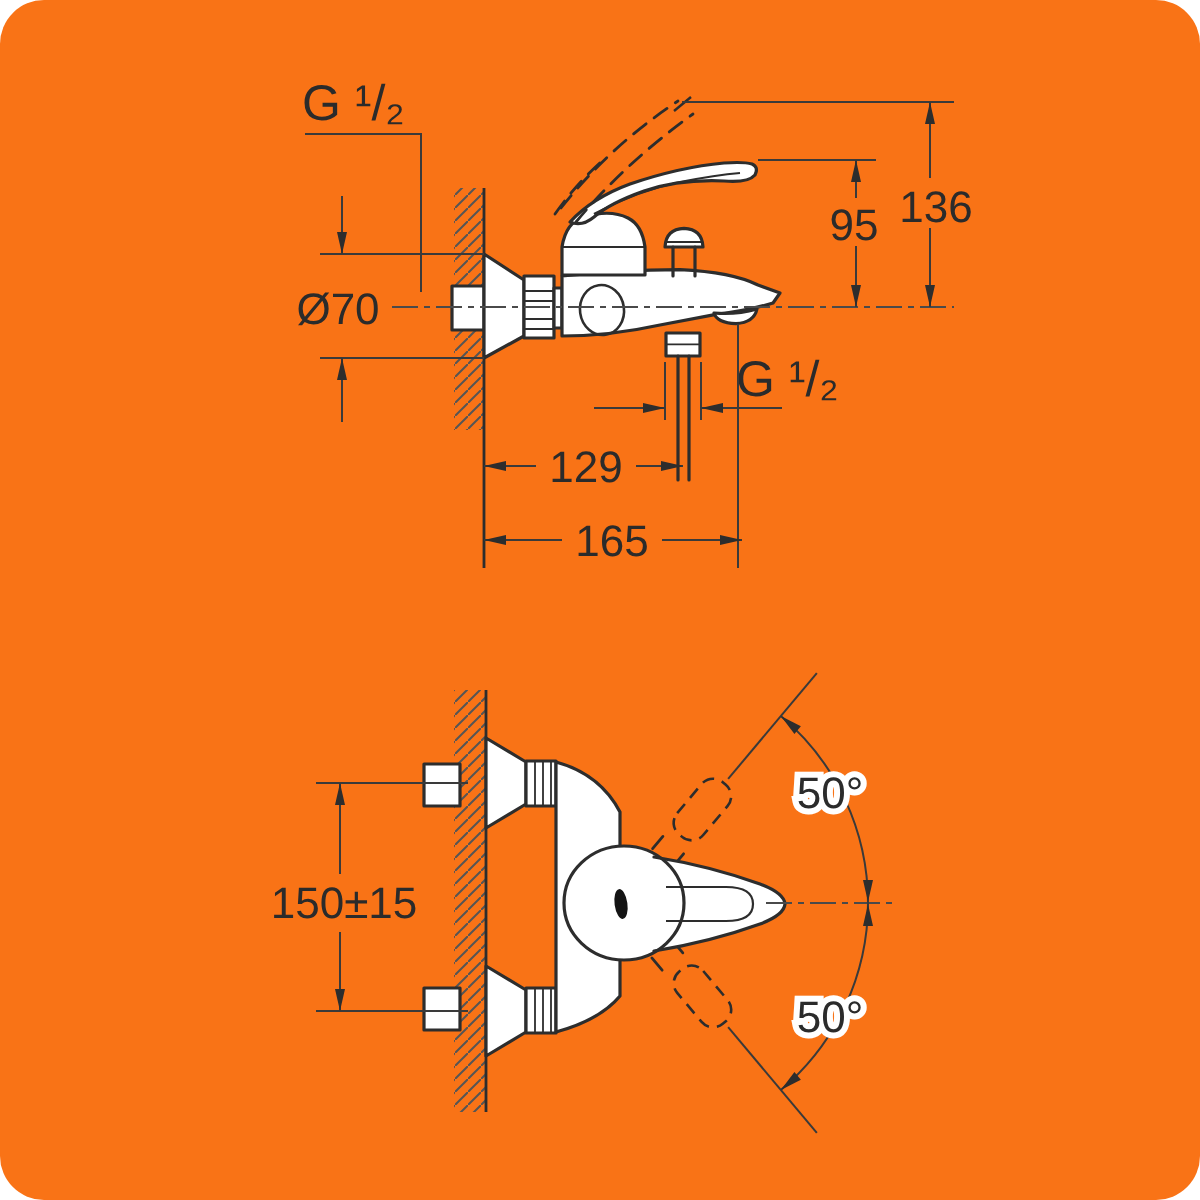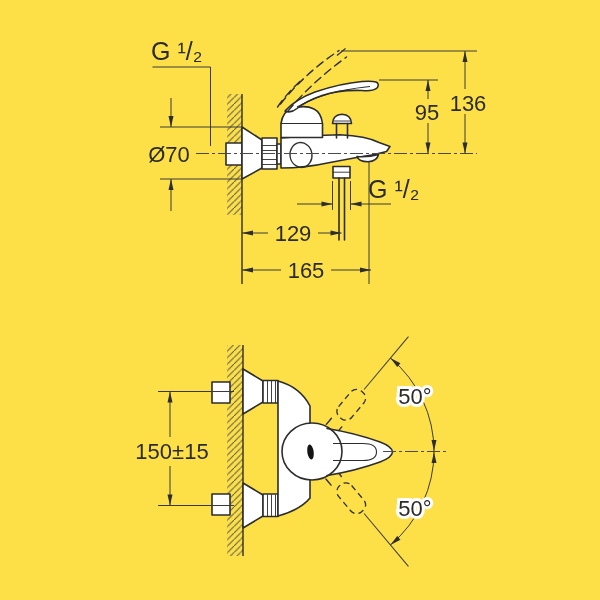--- a/index.html
+++ b/index.html
@@ -1,16 +1,16 @@
 <!DOCTYPE html>
 <html><head>
 <meta charset="utf-8">
 <style>
   html,body{margin:0;padding:0;background:#ffffff;}
-  .stage{width:600px;height:600px;background:#fde047;position:relative;font-family:"Liberation Sans",sans-serif;}
+  .stage{width:600px;height:600px;background:#f97316;position:relative;font-family:"Liberation Sans",sans-serif;border-radius:22px;}
   svg{display:block;}
   text{fill:#2b2b2b;font-family:"Liberation Sans",sans-serif;}
   .dim-text{font-size:22px;}
   .dim-text-mid{text-anchor:middle;}
   .thread-text{font-size:25px;}
   .halo{paint-order:stroke;stroke:#ffffff;stroke-width:6px;}
   .outline{fill:none;stroke:#2d2d2d;stroke-width:1.6;stroke-linejoin:round;stroke-linecap:round;}
   .outline-fill{fill:#ffffff;stroke:#2d2d2d;stroke-width:1.6;stroke-linejoin:round;}
   .thin{fill:none;stroke:#2d2d2d;stroke-width:1.1;}
   .dimline{fill:none;stroke:#3a3a3a;stroke-width:1;}

